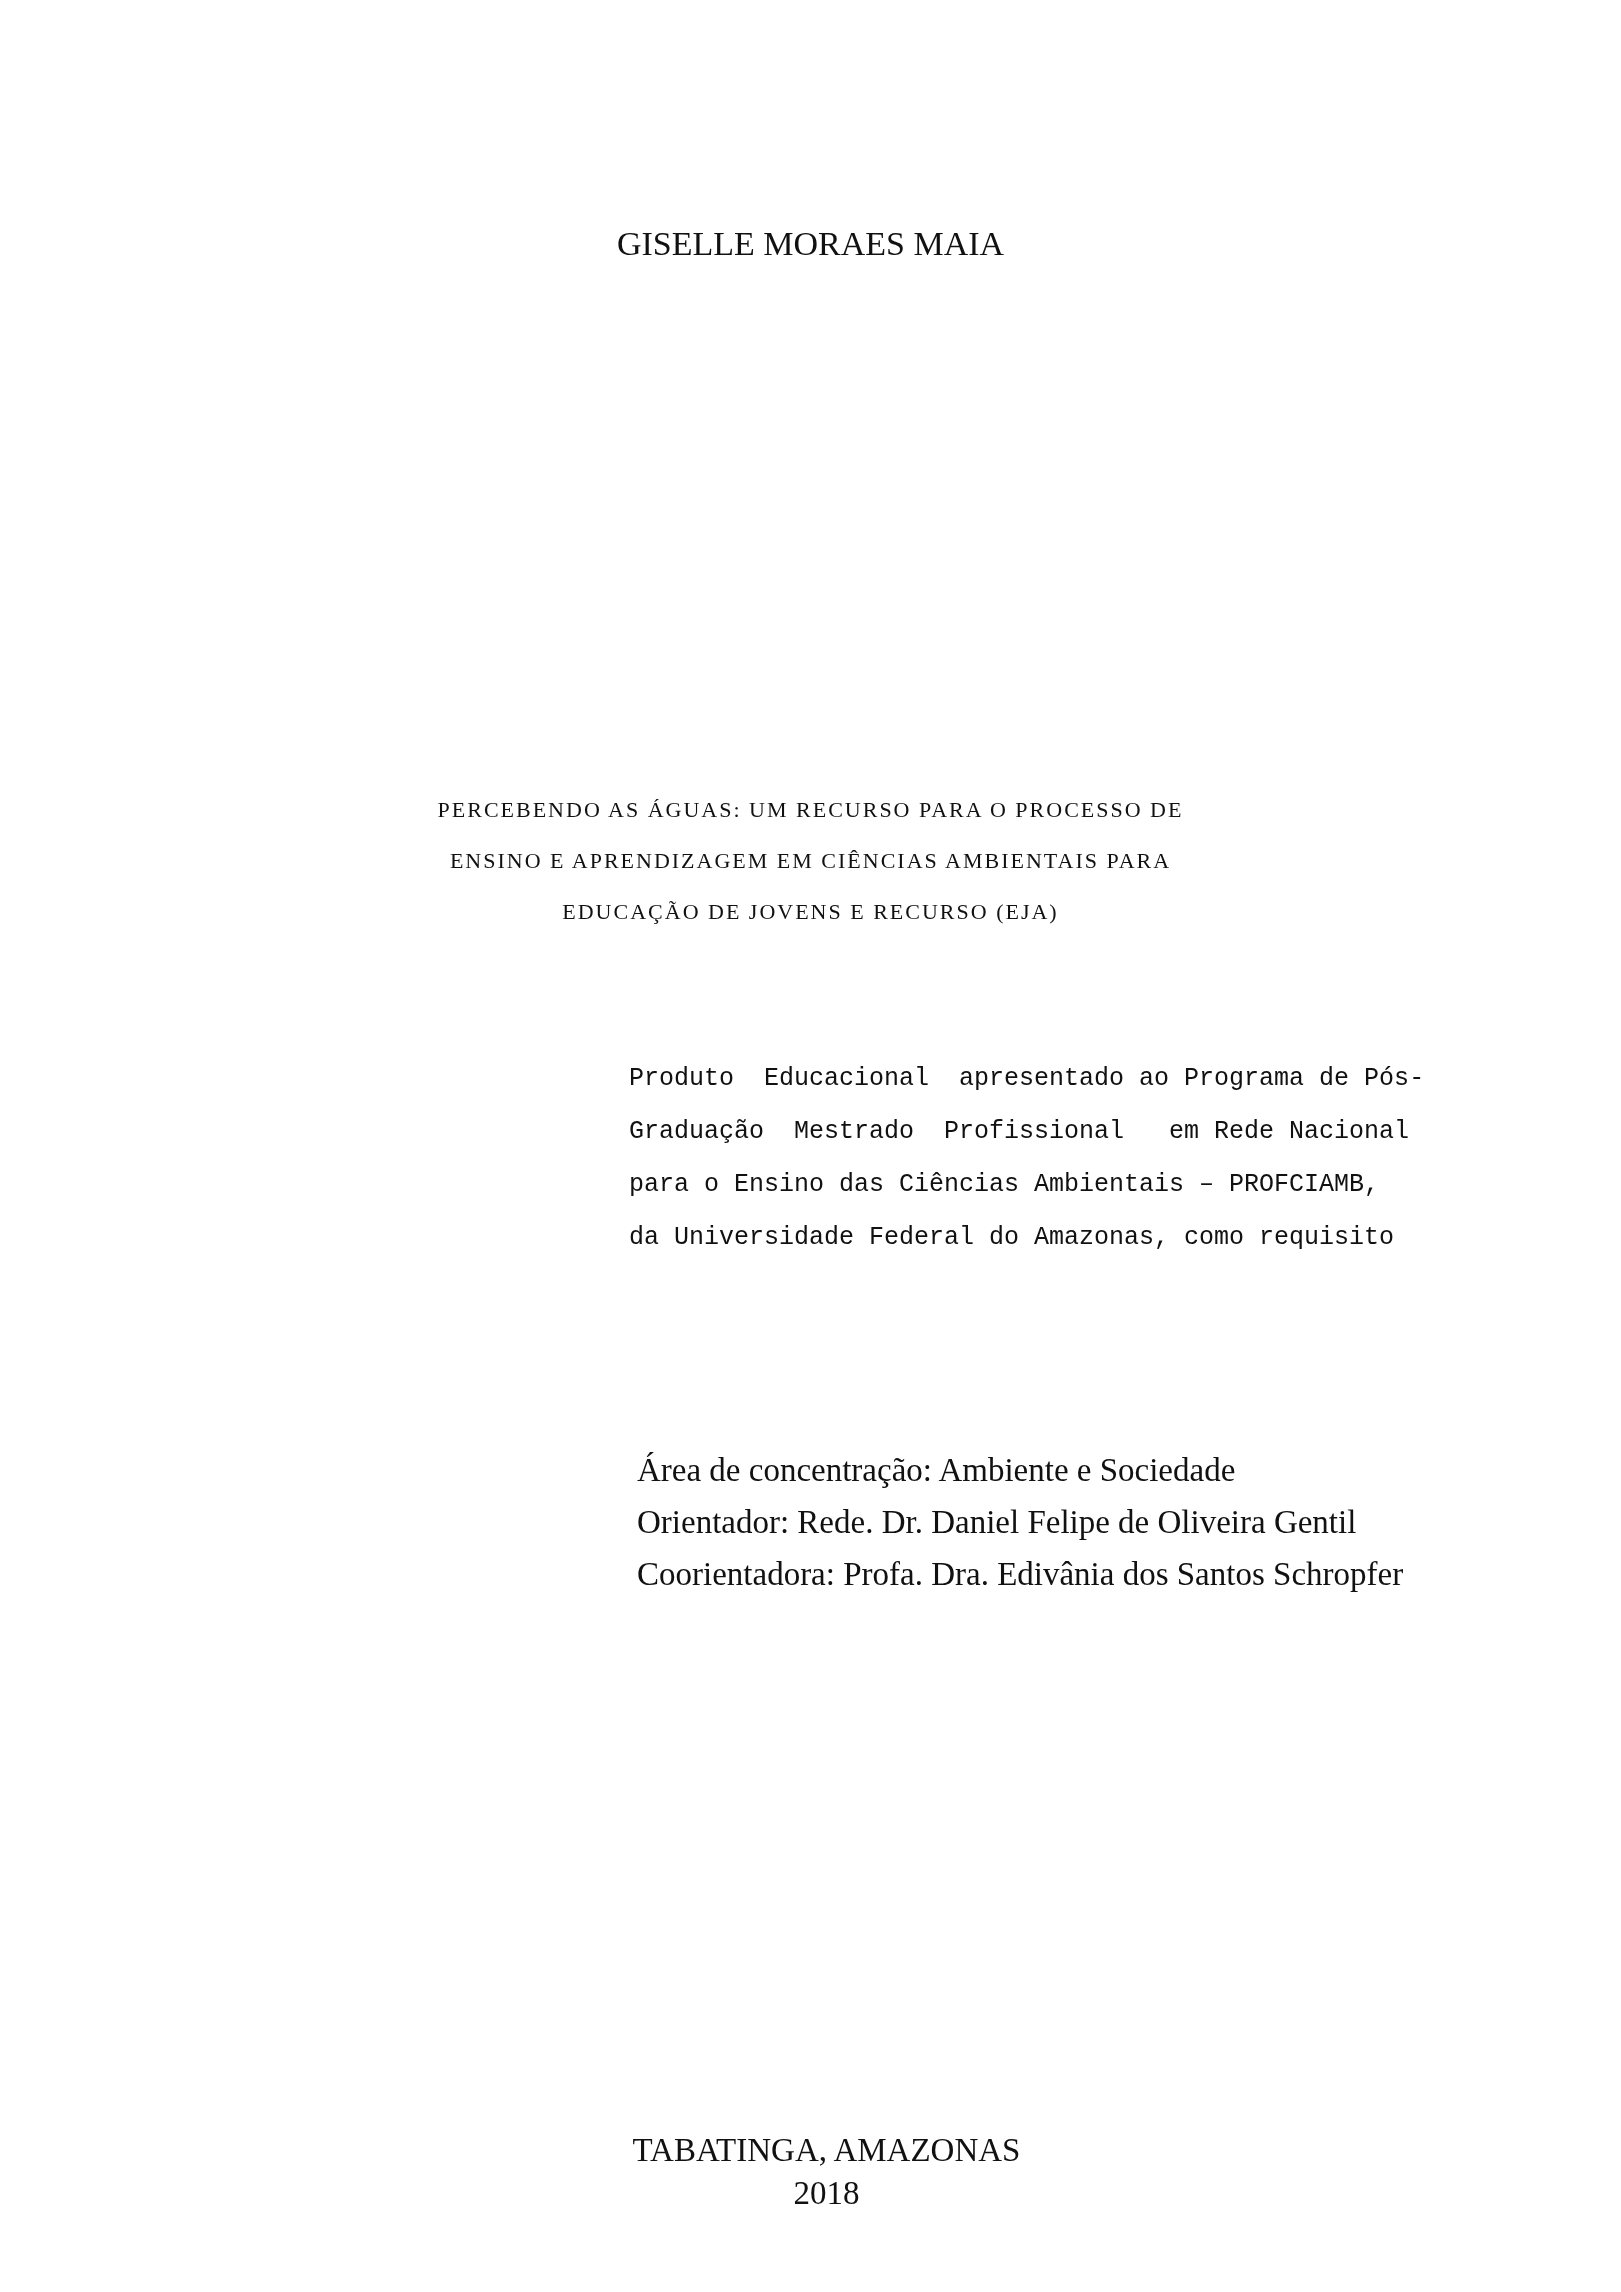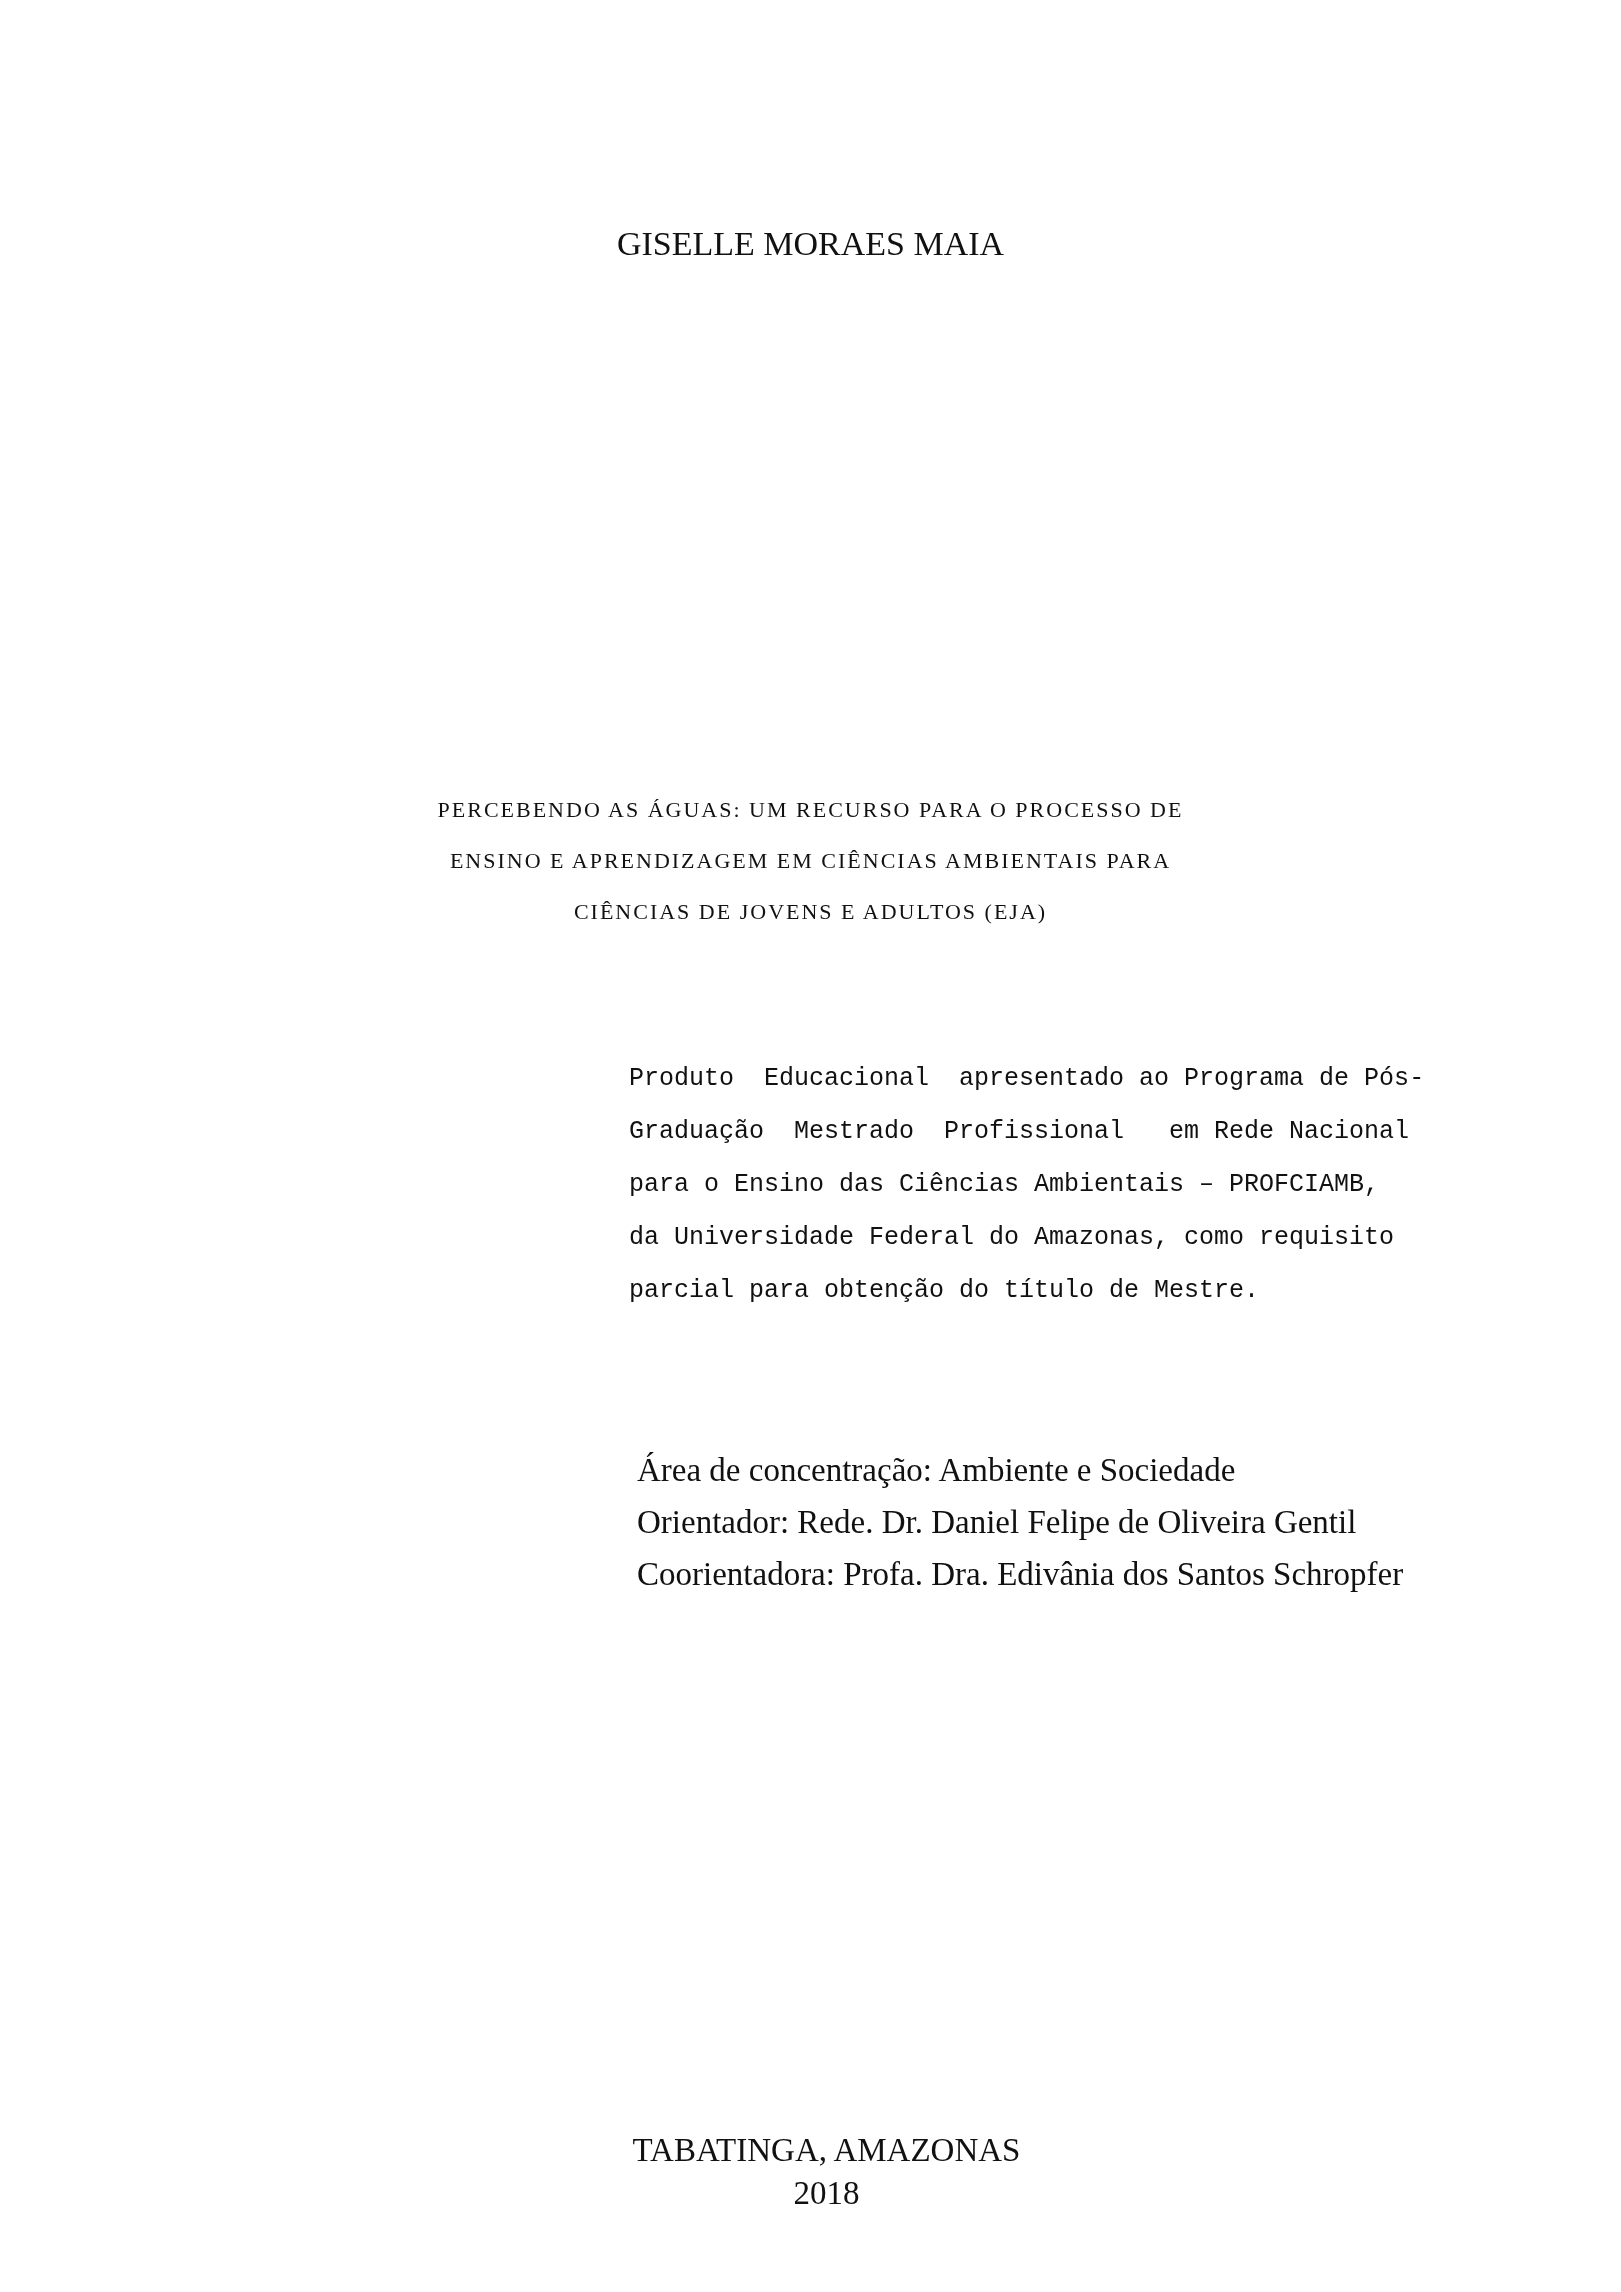--- a/index.html
+++ b/index.html
@@ -88,29 +88,28 @@
 </head>
 <body>
 
 <div class="page">
 
   <div class="author">GISELLE MORAES MAIA</div>
 
   <div class="title-block">
     <span class="title-line">PERCEBENDO AS ÁGUAS: UM RECURSO PARA O PROCESSO DE</span>
     <span class="title-line">ENSINO E APRENDIZAGEM EM CIÊNCIAS AMBIENTAIS PARA</span>
-    <span class="title-line">CIÊNCIAS DE JOVENS E ADULTOS (EJA)</span>
+    <span class="title-line">EDUCAÇÃO DE JOVENS E RECURSO (EJA)</span>
   </div>
 
   <div class="description">
     <span class="desc-line">Produto  Educacional  apresentado ao Programa de Pós-</span>
     <span class="desc-line">Graduação  Mestrado  Profissional   em Rede Nacional</span>
     <span class="desc-line">para o Ensino das Ciências Ambientais – PROFCIAMB,</span>
     <span class="desc-line">da Universidade Federal do Amazonas, como requisito</span>
-    <span class="desc-line">parcial para obtenção do título de Mestre.</span>
   </div>
 
   <div class="details">
     <span class="detail-line">Área de concentração: Ambiente e Sociedade</span>
     <span class="detail-line">Orientador: Rede. Dr. Daniel Felipe de Oliveira Gentil</span>
     <span class="detail-line">Coorientadora: Profa. Dra. Edivânia dos Santos Schropfer</span>
   </div>
 
   <div class="footer">
     <span>TABATINGA, AMAZONAS</span>

